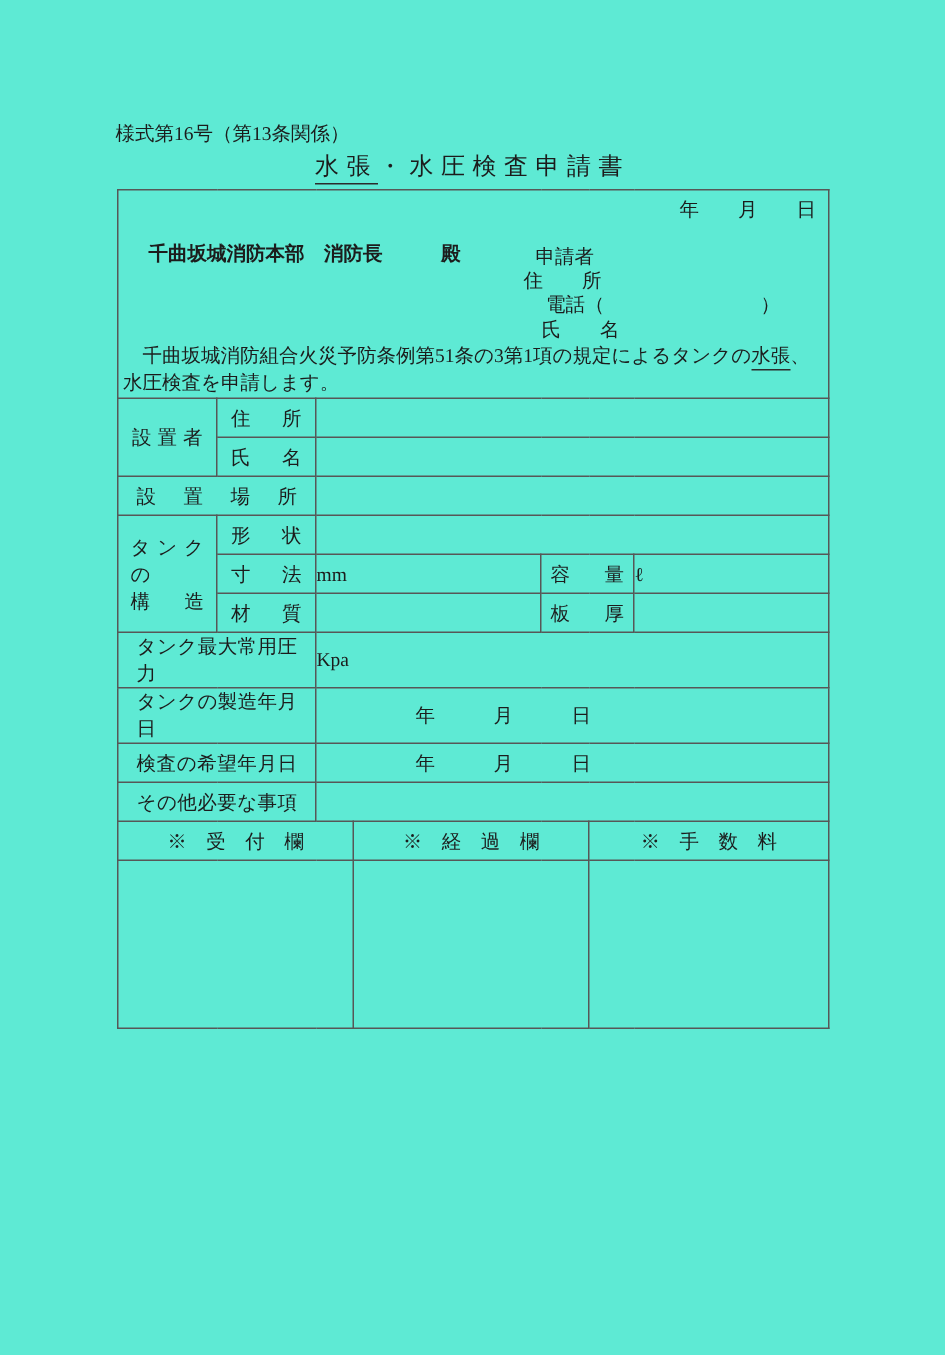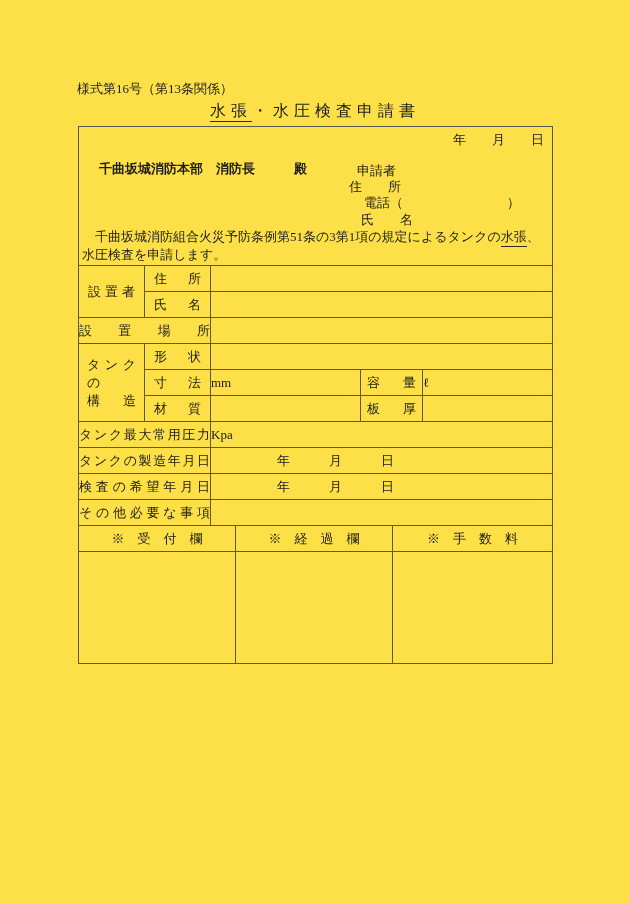--- a/index.html
+++ b/index.html
@@ -1,38 +1,38 @@
 <!DOCTYPE html>
 <html><head>
 <meta charset="utf-8">
 <style>
   html,body { margin:0; padding:0; background:#ffffff; }
   .page {
-    position:relative; width:630px; height:903px; background:#fde047;
+    position:relative; width:630px; height:903px; background:#5eead4;
     font-family:"Liberation Serif","DejaVu Serif",serif;
     color:#1c1c1c; font-size:13px; overflow:hidden;
   }
   .form-code { position:absolute; left:77px; top:80px; font-size:13px; }
   .doc-title {
     position:absolute; left:0; top:101px; width:630px;
     text-align:center; font-size:16px; letter-spacing:5px; white-space:nowrap;
   }
   .u { border-bottom:1px solid #2b2b2b; padding-bottom:2px; }
 
   table.main {
     position:absolute; left:78px; top:126px; width:474px;
     border-collapse:collapse; table-layout:fixed;
   }
   table.main td {
     border:1px solid #575757; padding:0; font-size:13px;
     vertical-align:middle; overflow:hidden;
   }
   
   .jlabel  { text-align:justify; text-align-last:justify; padding:0 9px !important; }
-  .jlabel2 { text-align:justify; text-align-last:justify; padding:0 0 !important;margin-left:48px; }
+  .jlabel2 { text-align:justify; text-align-last:justify; padding:0 12px !important;margin-left:48px; }
   .jlabel3 { text-align:justify; text-align-last:justify; padding:0 6px !important; }
   .tank-cell { padding:0 8px !important; }
   .tank-cell .jline { text-align:justify; text-align-last:justify; line-height:18px; }
 
   .val-right { text-align:left; padding-right:6px !important; }
   .date-val  { padding-left:66px !important; }
   .office-h  { text-align:center; }
 
   
   .headcell { position:relative; }

